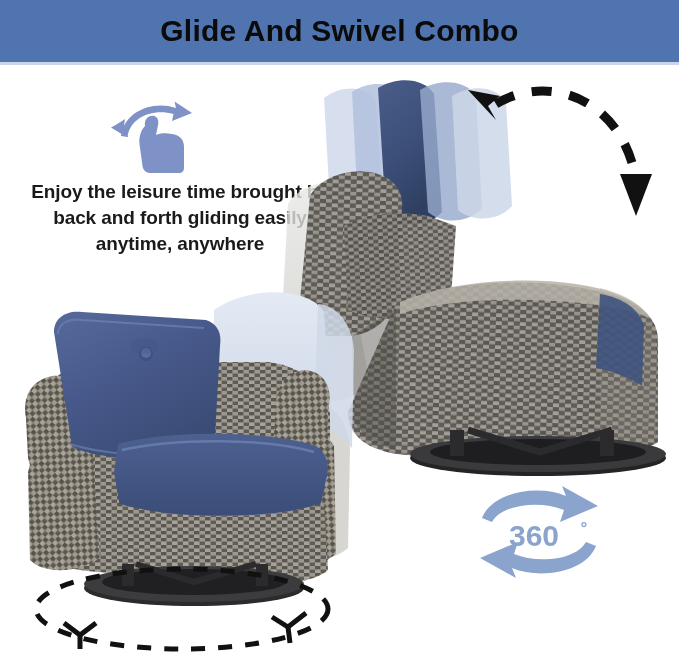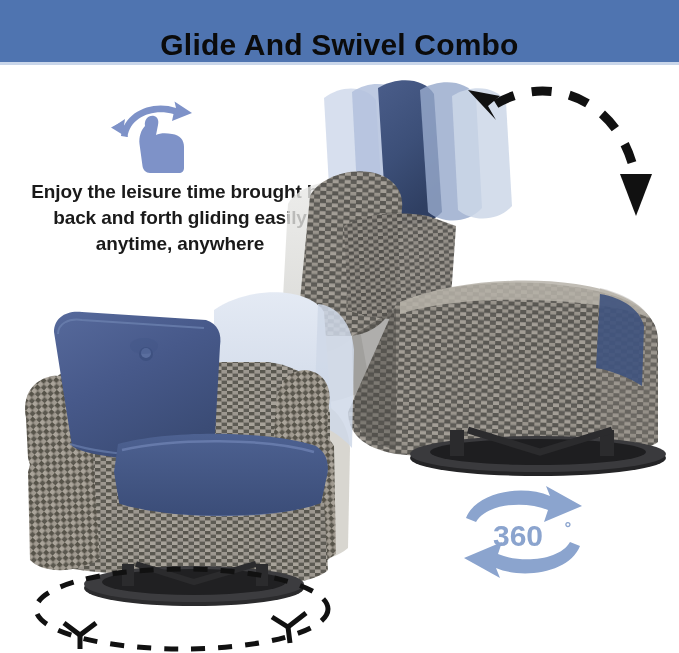--- a/index.html
+++ b/index.html
@@ -19,21 +19,21 @@
   }
 
   
   .banner {
     position: absolute;
     left: 0; top: 0;
     width: 679px;
     height: 62px;
     background: #4f74b0;
     display: flex;
-    align-items: flex-end;
+    align-items: center;
     justify-content: center;
     box-sizing: border-box;
   }
   .banner-underline {
     position: absolute;
     left: 0; top: 62px;
     width: 679px;
     height: 3px;
     background: #c9d6ea;
   }
@@ -71,21 +71,21 @@
   .glide-icon {
     position: absolute;
     left: 104px;
     top: 94px;
     width: 112px;
     height: 82px;
   }
   
   .rotate-icon {
     position: absolute;
-    left: 452px;
+    left: 468px;
     top: 484px;
     width: 142px;
     height: 96px;
   }
 
   
   .chair-front {
     position: absolute;
     left: 18px;
     top: 258px;

